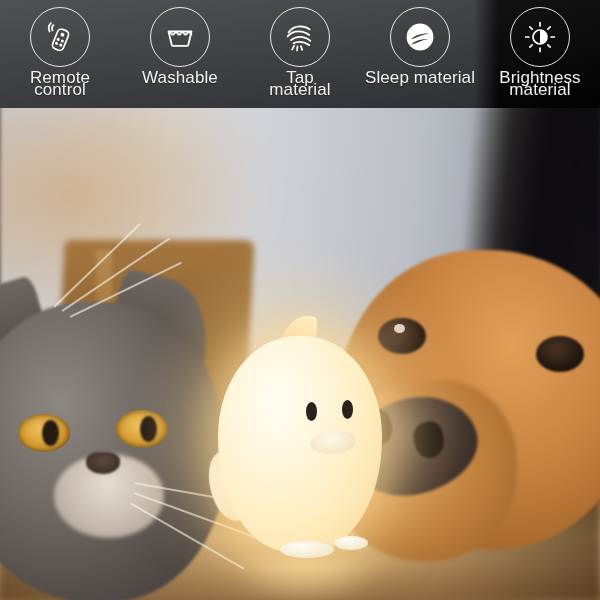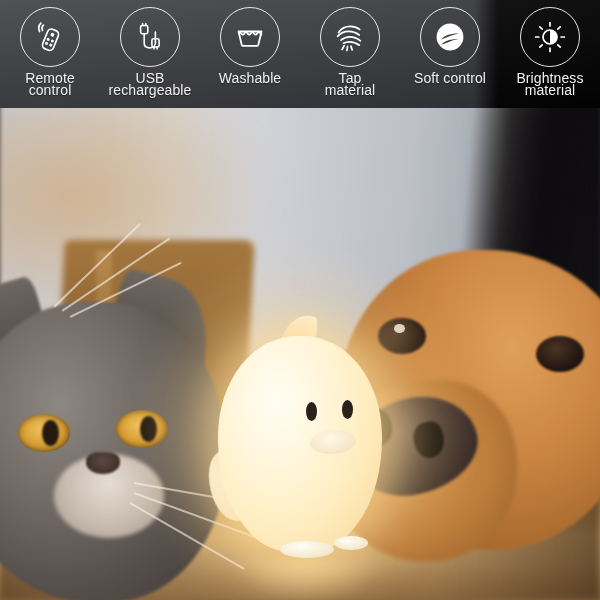--- a/index.html
+++ b/index.html
@@ -223,21 +223,21 @@
     display:flex; flex-direction:column; align-items:center;
     padding-top:7px;
   }
   .circle {
     width:60px; height:60px; border-radius:50%;
     border:1.6px solid rgba(255,255,255,.88);
     display:flex; align-items:center; justify-content:center;
     flex:0 0 auto;
   }
   .flabel {
-    margin-top:5px; color:#f2f2f2; font-size:14px; line-height:12.4px;
+    margin-top:5px; color:#f2f2f2; font-size:17px; line-height:12.4px;
     text-align:center; letter-spacing:.1px; white-space:pre-line;
     text-shadow:0 1px 1px rgba(0,0,0,.45);
   }
   .feat.colors .circle { border-color:rgba(255,255,255,.9); }
   .feat.colors .flabel { color:#ededed; }
   svg { display:block; }
 </style>
 </head>
 <body>
 
@@ -312,33 +312,20 @@
             <circle cx="21" cy="25.4" r="1.5" fill="#fff" stroke="none"></circle>
           </g>
           <path d="M10.5 11.4a4.4 4.4 0 0 1 .9-5.2"></path>
           <path d="M7.6 12.5a7.4 7.4 0 0 1 1.3-8.4"></path>
         </svg>
       </div>
       <div class="flabel">Remote
 control</div>
     </div>
 
-    <div class="feat">
-      <div class="circle">
-        <svg width="36" height="36" viewBox="0 0 36 36" fill="none" stroke="#fff" stroke-width="1.6" stroke-linecap="round">
-          <rect x="8.6" y="6.5" width="7.2" height="8.2" rx="1.6"></rect>
-          <path d="M10.6 6.5V4.6M13.8 6.5V4.6"></path>
-          <path d="M12.2 14.7v9.6c0 3.4 3 4.6 5.6 4.6s5.6-1.6 5.6-4.8V13"></path>
-          <rect x="19.9" y="19.8" width="7.2" height="8.2" rx="1.6"></rect>
-          <path d="M21.9 28v1.9M25.1 28v1.9"></path>
-        </svg>
-      </div>
-      <div class="flabel">USB
-rechargeable</div>
-    </div>
 
     <div class="feat">
       <div class="circle">
         <svg width="36" height="36" viewBox="0 0 36 36" fill="none" stroke="#fff" stroke-width="1.8" stroke-linecap="round" stroke-linejoin="round">
           <path d="M6.5 12.5h23l-3.2 13.2a1.6 1.6 0 0 1-1.6 1.2H11.3a1.6 1.6 0 0 1-1.6-1.2L6.5 12.5z"></path>
           <path d="M7.6 13.2c1.6 0 1.6 2.4 3.2 2.4s1.6-2.4 3.2-2.4 1.6 2.4 3.2 2.4 1.6-2.4 3.2-2.4 1.6 2.4 3.2 2.4 1.6-2.4 3.2-2.4 1.6 2.4 2.6 2.4"></path>
         </svg>
       </div>
       <div class="flabel">Washable</div>
     </div>
@@ -358,21 +345,21 @@
     </div>
 
     <div class="feat">
       <div class="circle">
         <svg width="38" height="38" viewBox="0 0 38 38">
           <circle cx="19" cy="19" r="13.4" fill="#ffffff"></circle>
           <path d="M10 21.4c3.4-3.6 7.3-4.8 11.3-5.4 2.6-.4 4.6-.5 6.4-.3-3 .4-5.6 1.1-8 2.1-3.5 1.4-6.5 2.6-9.7 3.6z" fill="#3f4044"></path>
           <path d="M10 16.6c3.4-3.6 7.3-4.8 11.3-5.4 2.6-.4 4.6-.5 6.4-.3-3 .4-5.6 1.1-8 2.1-3.5 1.4-6.5 2.6-9.7 3.6z" fill="#3f4044" transform="translate(0 10.2)"></path>
         </svg>
       </div>
-      <div class="flabel">Soft control</div>
+      <div class="flabel">Sleep material</div>
     </div>
 
 
     <div class="feat">
       <div class="circle">
         <svg width="36" height="36" viewBox="0 0 36 36" fill="none" stroke="#fff" stroke-width="1.7" stroke-linecap="round">
           <circle cx="18" cy="18" r="7"></circle>
           <path d="M18 11a7 7 0 0 1 0 14z" fill="#fff" stroke="none"></path>
           <path d="M18 3.6v3.3M18 29.1v3.3M3.6 18h3.3M29.1 18h3.3
                    M7.8 7.8l2.4 2.4M25.8 25.8l2.4 2.4M28.2 7.8l-2.4 2.4M10.2 25.8l-2.4 2.4"></path>

